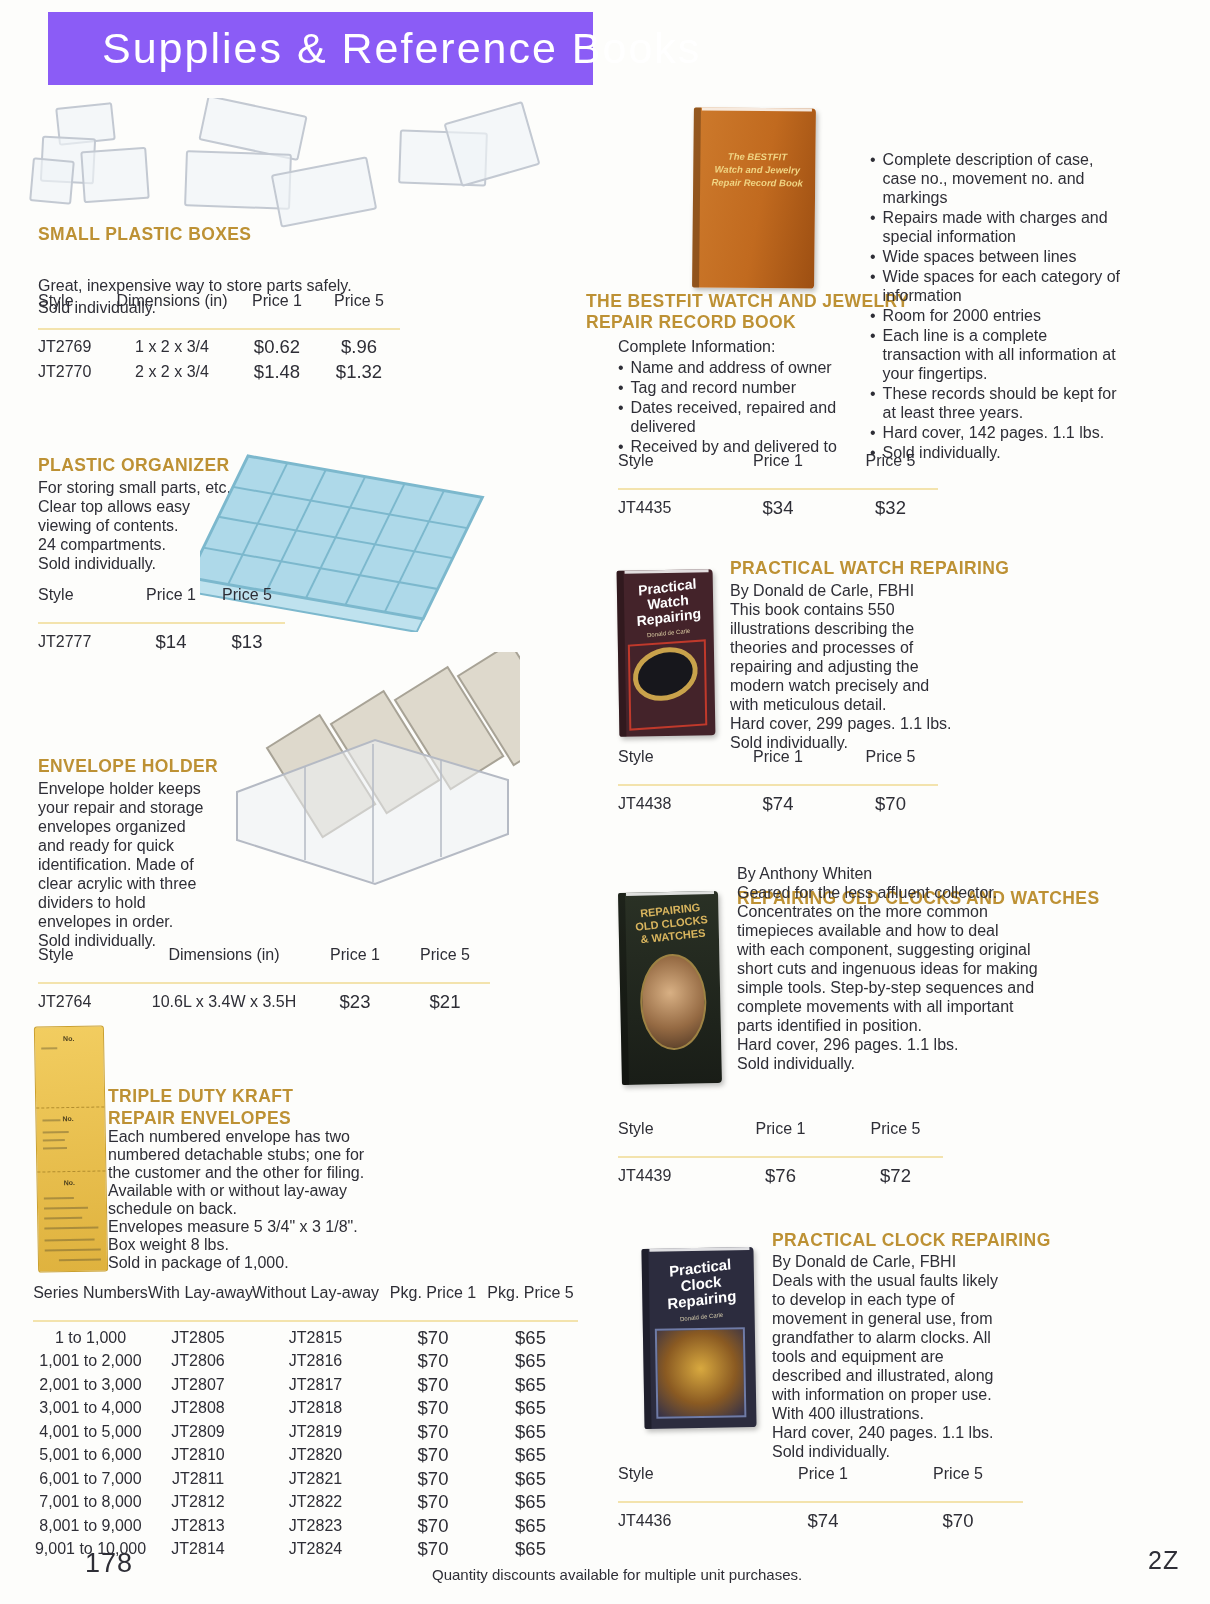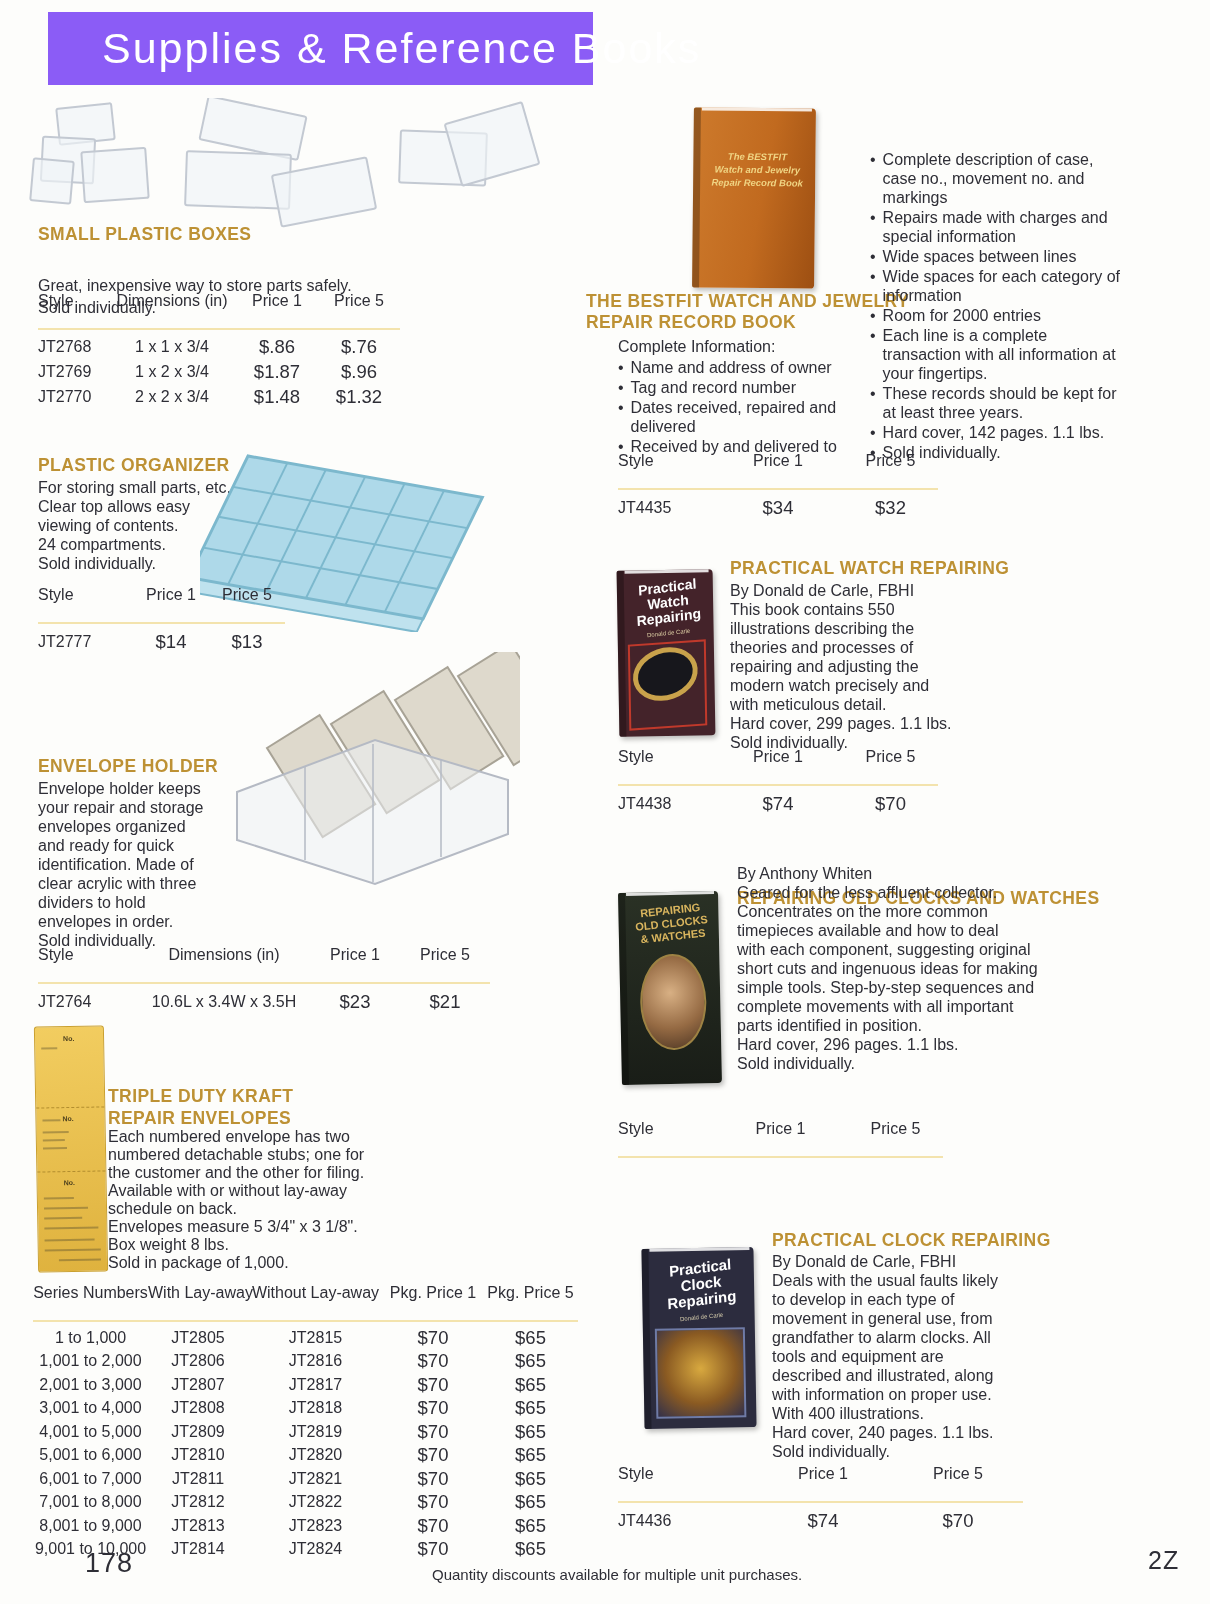--- a/index.html
+++ b/index.html
@@ -93,29 +93,23 @@
   <p class="desc lh22" style="left:38px;top:246px;margin-top:29px;">Great, inexpensive way to store parts safely.
 Sold individually.</p>
   <div class="ptable" style="left:38px;top:292px;--cols:70px 128px 82px 82px;--rowh:25px;">
       <div class="trow thead">
         <span class="tcell">Style</span>
         <span class="tcell">Dimensions (in)</span>
         <span class="tcell">Price 1</span>
         <span class="tcell">Price 5</span>
       </div>
       <div class="trow tdata">
-        <span class="tcell">JT2768</span>
-        <span class="tcell">1 x 1 x 3/4</span>
-        <span class="tcell money">$.86</span>
-        <span class="tcell money">$.76</span>
-      </div>
-      <div class="trow tdata">
         <span class="tcell">JT2769</span>
         <span class="tcell">1 x 2 x 3/4</span>
-        <span class="tcell money">$1.87</span>
+        <span class="tcell money">$0.62</span>
         <span class="tcell money">$.96</span>
       </div>
       <div class="trow tdata">
         <span class="tcell">JT2770</span>
         <span class="tcell">2 x 2 x 3/4</span>
         <span class="tcell money">$1.48</span>
         <span class="tcell money">$1.32</span>
       </div>
     </div>
 
@@ -429,20 +423,25 @@
 complete movements with all important
 parts identified in position.
 Hard cover, 296 pages. 1.1 lbs.
 Sold individually.</p>
   <div class="ptable" style="left:618px;top:1120px;--cols:95px 135px 95px;--rowh:28px;">
       <div class="trow thead">
         <span class="tcell">Style</span>
         <span class="tcell">Price 1</span>
         <span class="tcell">Price 5</span>
       </div>
+      <div class="trow tdata">
+        <span class="tcell">JT4439</span>
+        <span class="tcell money">$76</span>
+        <span class="tcell money">$72</span>
+      </div>
     </div>
 
   <div class="book b-clock">
     <div class="cover-title">Practical
 Clock
 Repairing</div>
     <div class="cover-by">Donald de Carle</div>
     <div class="photo"></div>
   </div>
   <h2 class="gh" style="left:772px;top:1230px;">PRACTICAL CLOCK REPAIRING</h2>

